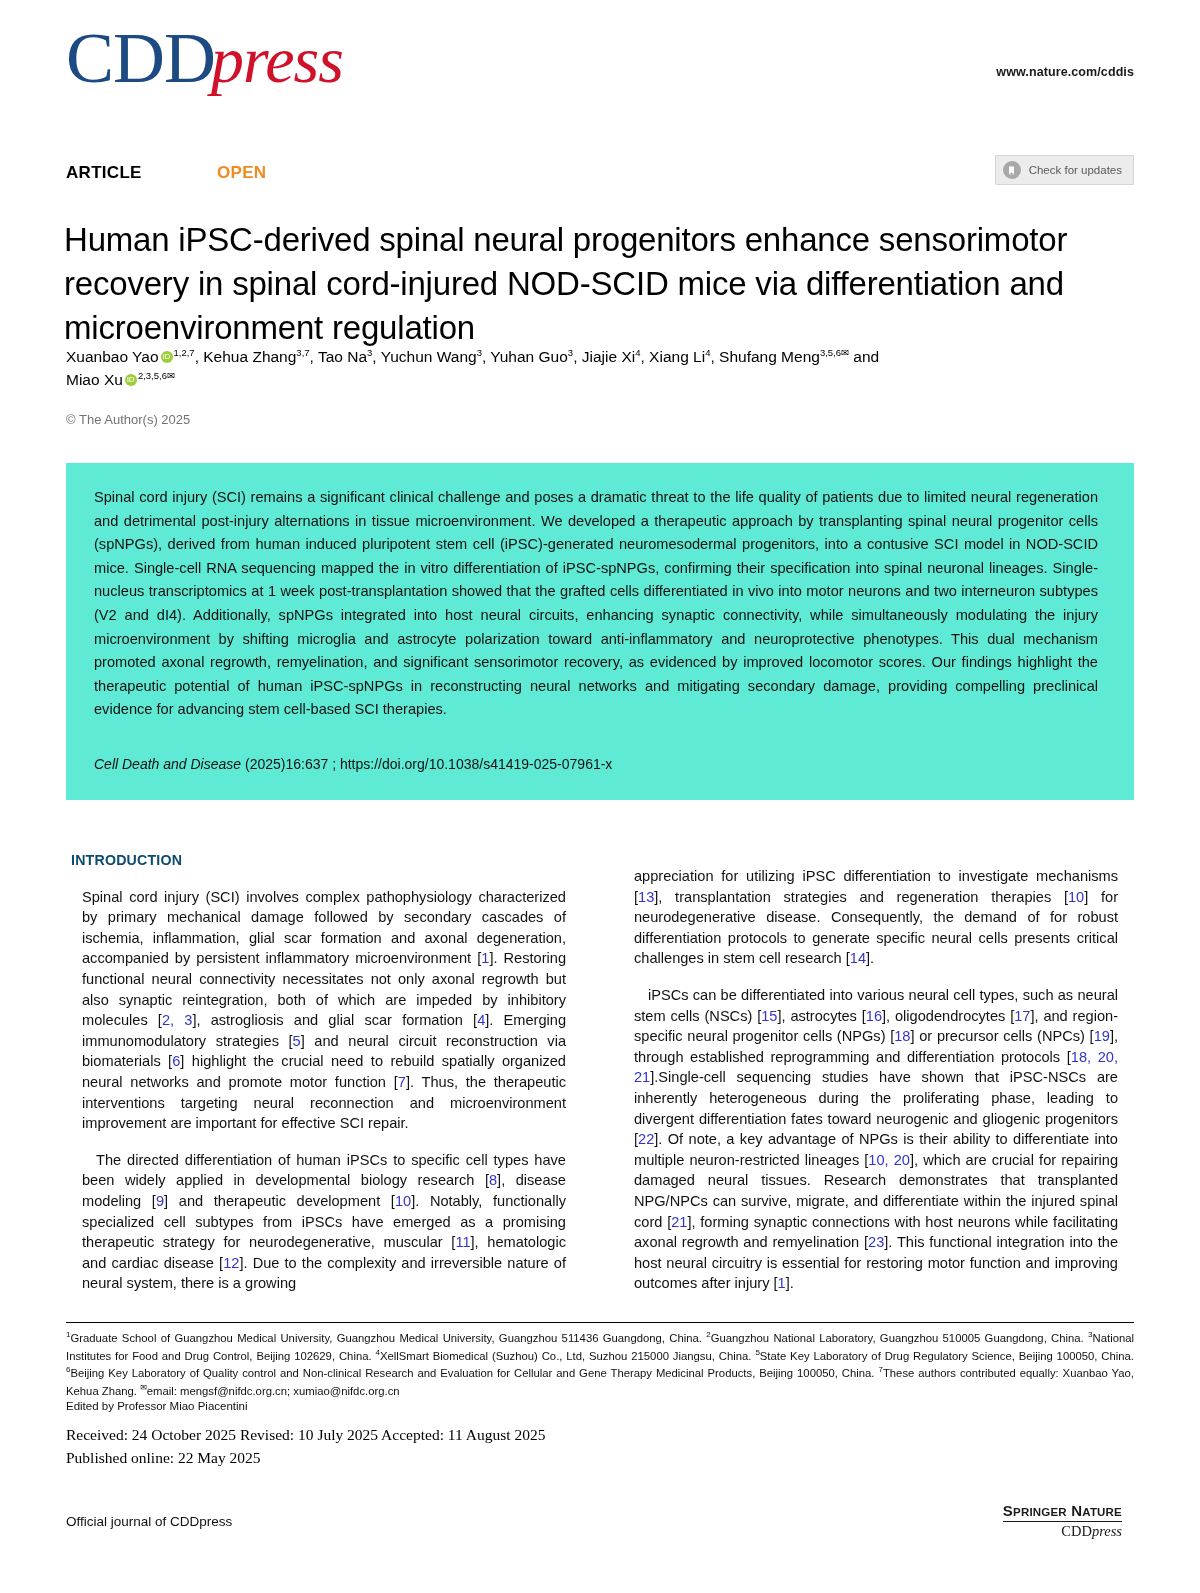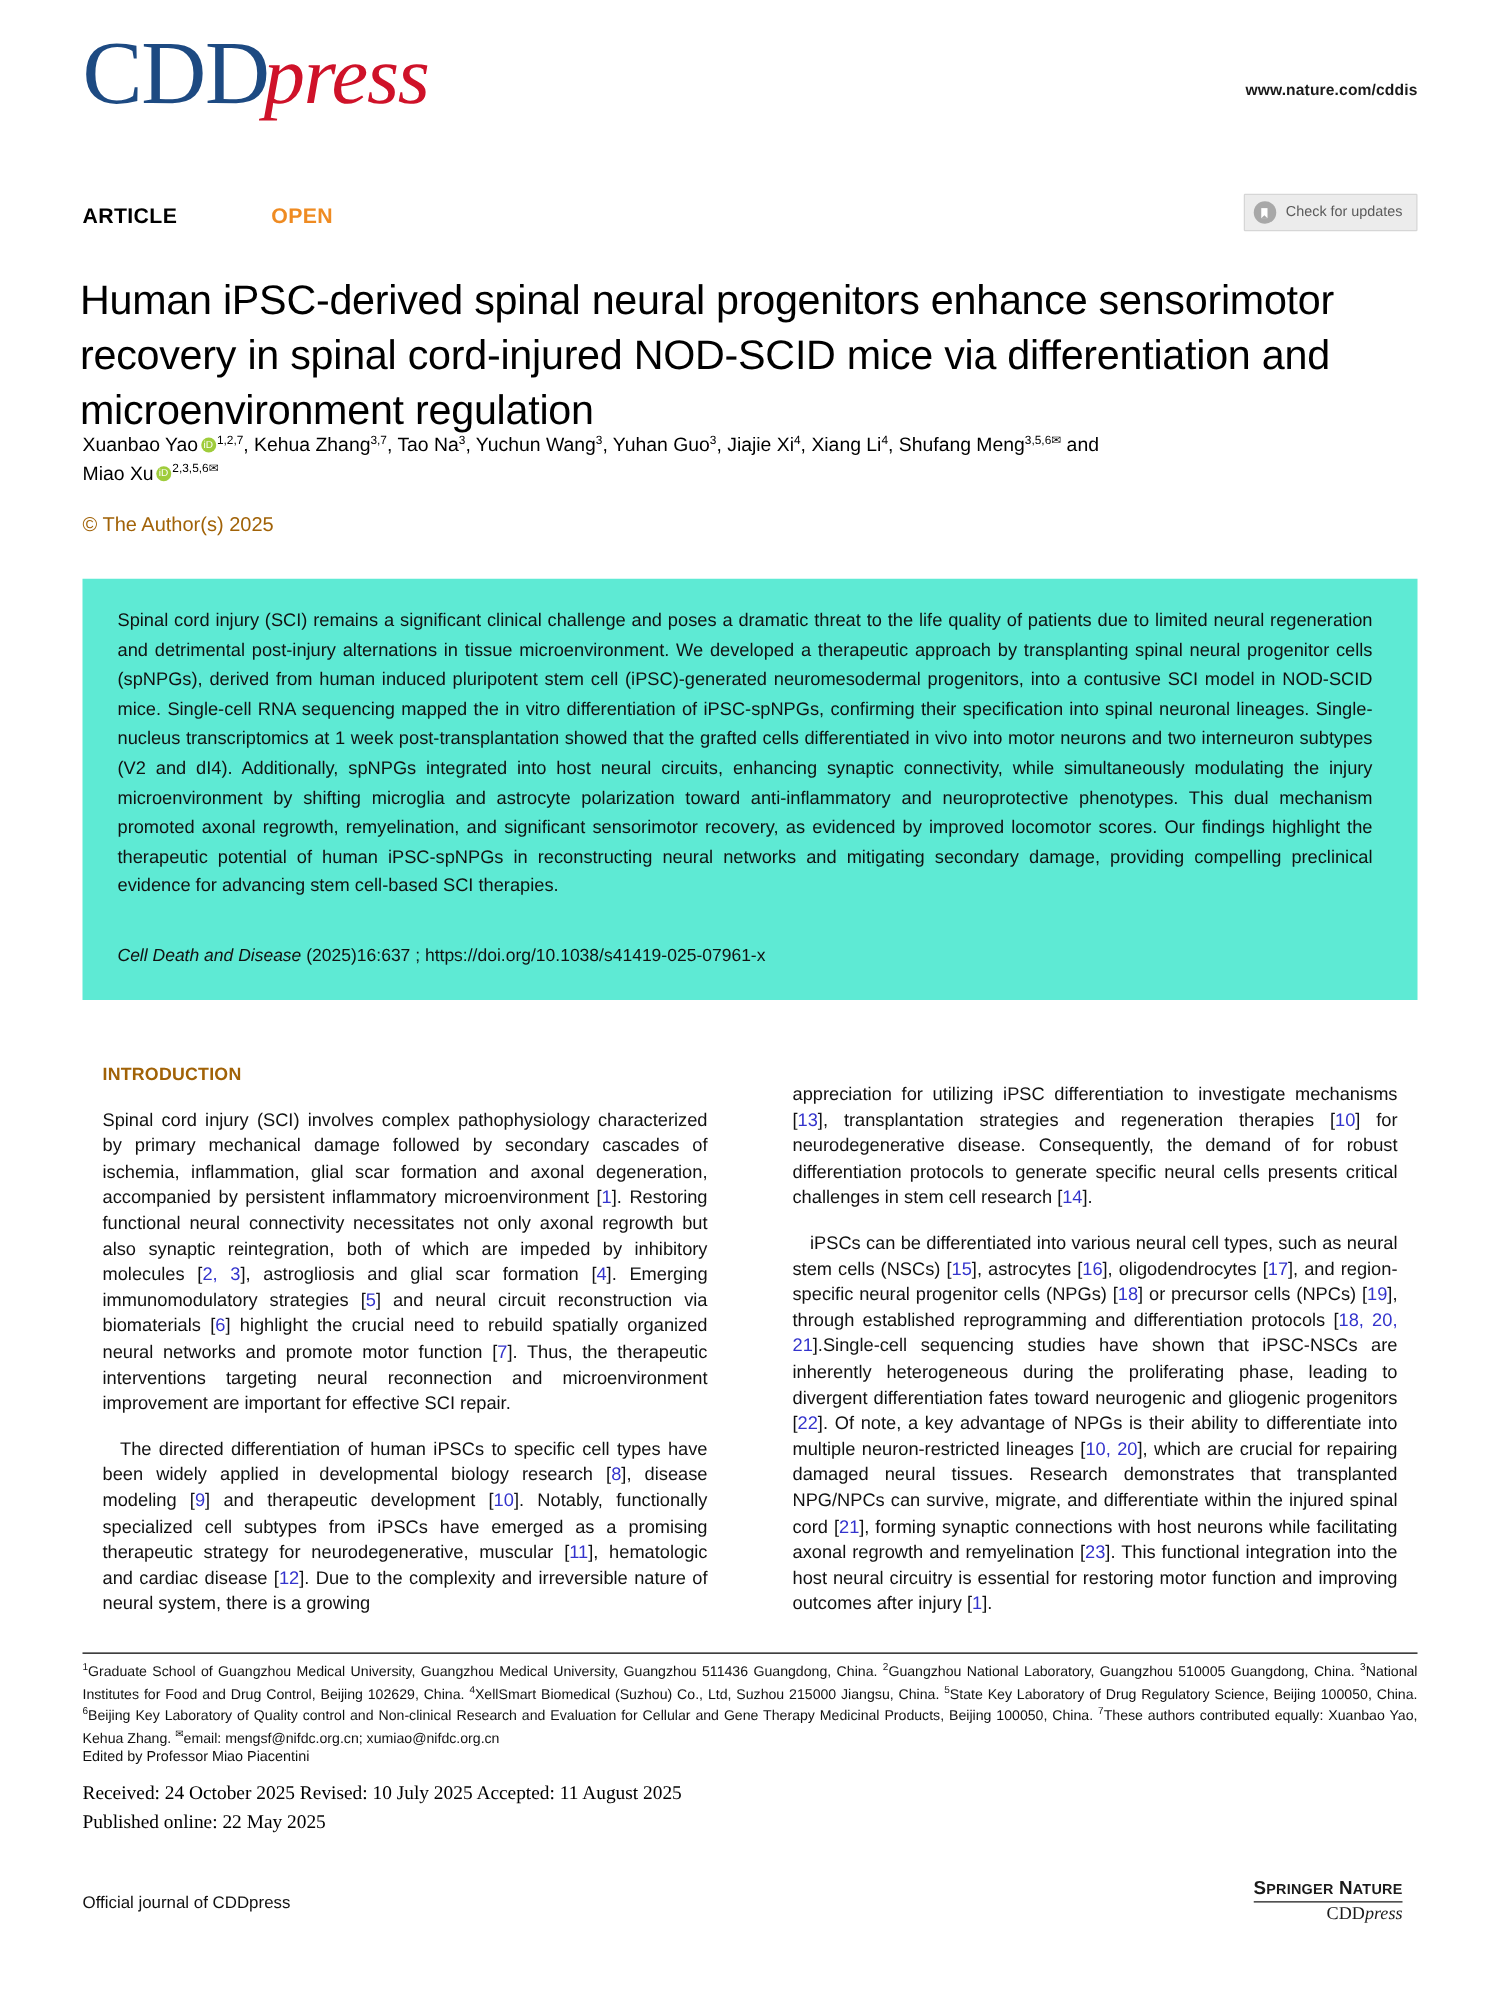--- a/index.html
+++ b/index.html
@@ -161,22 +161,22 @@
     color: #ffffff;
     font-family: "Liberation Sans", sans-serif;
     line-height: 13px;
   }
   .env { font-size: 10px; vertical-align: super; line-height: 0; }
 
   .copyright {
     position: absolute;
     top: 412px;
     left: 66px;
-    font-size: 16px;
-    color: #a16207;
+    font-size: 13px;
+    color: #737373;
   }
 
   
   .abstract-box {
     position: absolute;
     top: 463px;
     left: 66px;
     width: 1068px;
     height: 337px;
     background: #5eead4;
@@ -214,22 +214,22 @@
     width: 516px;
     font-size: 14.6px;
     line-height: 20.6px;
     text-align: justify;
     color: #111;
   }
   .section-head {
     font-size: 14.2px;
     font-weight: bold;
     letter-spacing: 0.2px;
-    margin: 0 0 1px 16px;
-    color: #a16207;
+    margin: 0 0 1px 5px;
+    color: #0c4a6e;
   }
   .col p { margin: 16px; }
   .col p.indent { text-indent: 14px; }
   .ref { color: #3333cc; }
 
   
   .footnote-rule {
     position: absolute;
     top: 1322px;
     left: 66px;

